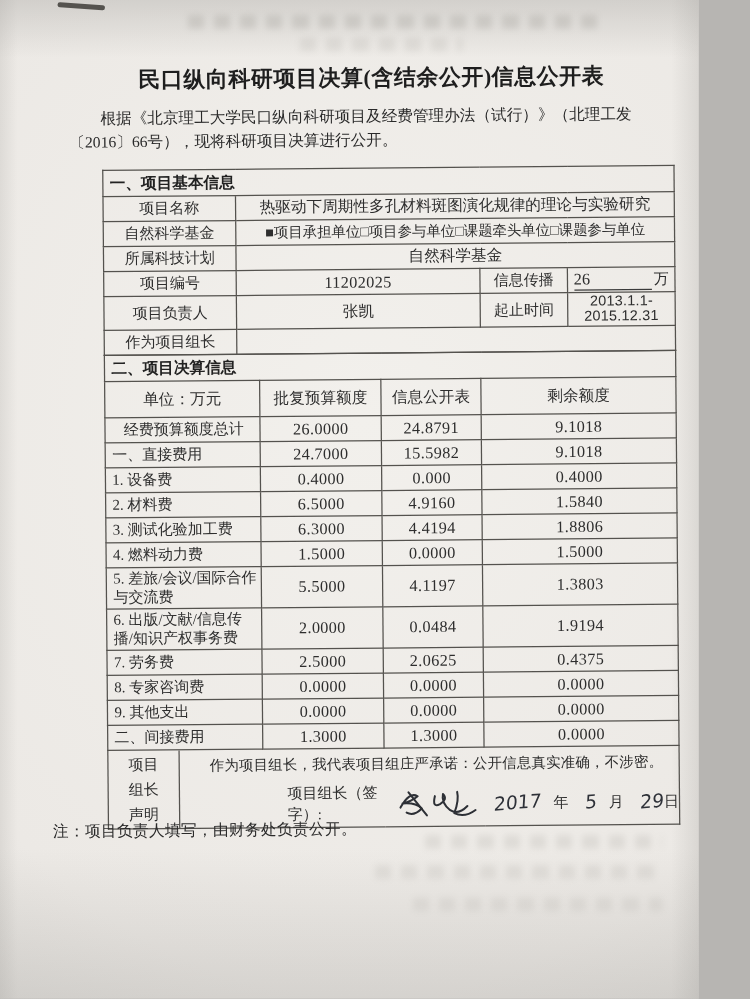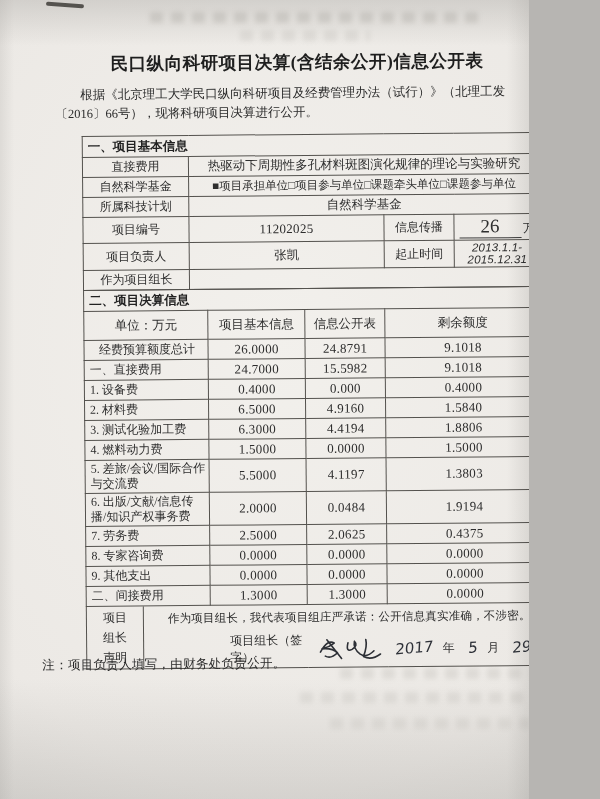--- a/index.html
+++ b/index.html
@@ -2,28 +2,27 @@
 <html><head>
 <meta charset="utf-8">
 <style>
   html,body{margin:0;padding:0;}
   body{
     width:600px;height:799px;overflow:hidden;
     background:#b7b5b2;
     font-family:"Liberation Serif", serif;
   }
   .photo{
-    position:relative;width:505px;height:799px;overflow:hidden;
+    position:relative;width:559px;height:799px;overflow:hidden;
     background:
       linear-gradient(180deg, rgba(168,166,162,.38) 0px, rgba(168,166,162,0) 46px),
       linear-gradient(0deg, rgba(160,158,154,.30) 0px, rgba(160,158,154,0) 120px),
       linear-gradient(90deg, rgba(150,148,144,.18) 0px, rgba(150,148,144,0) 14px),
       linear-gradient(270deg, rgba(150,148,144,.22) 0px, rgba(150,148,144,0) 22px),
       radial-gradient(130% 105% at 52% 42%, #f2f0ec 0%, #ece9e5 55%, #dddbd7 85%, #ccc9c5 100%);
-    padding-left: 24px;
   }
   .sheet{
     position:absolute;left:0;top:0;width:600px;height:799px;
     transform:rotate(-0.5deg);
     color:#2d2d2d;
   }
   
   .ink-mark{
     position:absolute;left:46px;top:3px;width:38px;height:4px;
     background:#55534f;border-radius:2px;transform:rotate(4deg);
@@ -58,27 +57,27 @@
     padding:1px 3px;color:#2e2e2e;
   }
   tr.section th{
     text-align:left;font-weight:bold;font-size:12.5px;height:18px;
     font-family:"Liberation Sans",sans-serif;color:#222;padding-left:5px;
   }
   .t2{margin-top:-1px;}
   .lab{font-size:12px;text-align:center;font-family:"Liberation Serif",serif;}
   .val{font-size:12.5px;text-align:center;}
   .num{font-size:13px;text-align:center;font-family:"Liberation Serif",serif;letter-spacing:.3px;}
-  .sans{font-family:"Liberation Sans",sans-serif;font-size:11.5px;letter-spacing:.2px;font-style:italic;}
+  .sans{font-family:"Liberation Sans",sans-serif;font-size:11.5px;letter-spacing:.2px;}
   .h20{height:18px;} .h22{height:20px;}
   .hdr td{height:26px;font-size:12.5px;text-align:center;}
   .cell-label{font-size:12px;text-align:left;padding-left:5px;line-height:1.25;}
   .cell-label.center{text-align:center;}
   .cell-num{font-size:13px;text-align:center;font-family:"Liberation Serif",serif;height:17px;letter-spacing:.3px;}
-  .uline{display:inline-block;min-width:62px;text-align:center;border-bottom:1px solid #3a3a3a;font-size:19px;}
+  .uline{display:inline-block;min-width:62px;text-align:left;border-bottom:1px solid #3a3a3a;font-size:13px;}
   .wan{font-size:12px;padding-left:2px;}
   
   .decl{display:flex;align-items:stretch;height:62px;}
   .decl-label{
     width:56px;border-right:1px solid #54524e;display:flex;flex-direction:column;
     justify-content:center;align-items:center;gap:3px;font-size:12px;
   }
   .decl-body{flex:1;position:relative;}
   .decl-statement{margin:5px 0 0 24px;font-size:11.5px;letter-spacing:.2px;color:#2b2b2b;}
   .sign-line{display:flex;align-items:center;margin:7px 0 0 86px;font-size:12px;}
@@ -116,21 +115,21 @@
             <col style="width:106px">
             <col style="width:195px">
             <col style="width:70px">
             <col style="width:86px">
           </colgroup>
         <tbody>
             <tr class="section">
           <th colspan="4">一、项目基本信息</th>
         </tr>
         <tr class="h22">
-          <td class="lab">直接费用</td>
+          <td class="lab">项目名称</td>
           <td class="val" colspan="3">热驱动下周期性多孔材料斑图演化规律的理论与实验研究</td>
         </tr>
         <tr class="h22">
           <td class="lab">自然科学基金</td>
           <td class="val" colspan="3" style="font-size:11.5px">■项目承担单位□项目参与单位□课题牵头单位□课题参与单位</td>
         </tr>
         <tr class="h22">
           <td class="lab">所属科技计划</td>
           <td class="val" colspan="3">自然科学基金</td>
         </tr>
@@ -159,21 +158,21 @@
             <col style="width:97px">
             <col style="width:80px">
             <col style="width:156px">
           </colgroup>
         <tbody>
             <tr class="section">
           <th colspan="4">二、项目决算信息</th>
         </tr>
         <tr class="hdr">
           <td>单位：万元</td>
-          <td>项目基本信息</td>
+          <td>批复预算额度</td>
           <td>信息公开表</td>
           <td>剩余额度</td>
         </tr>
         </tbody>
           <tbody>
             <tr>
               <td class="cell-label center">经费预算额度总计</td>
               <td class="cell-num">26.0000</td>
               <td class="cell-num">24.8791</td>
               <td class="cell-num">9.1018</td>

